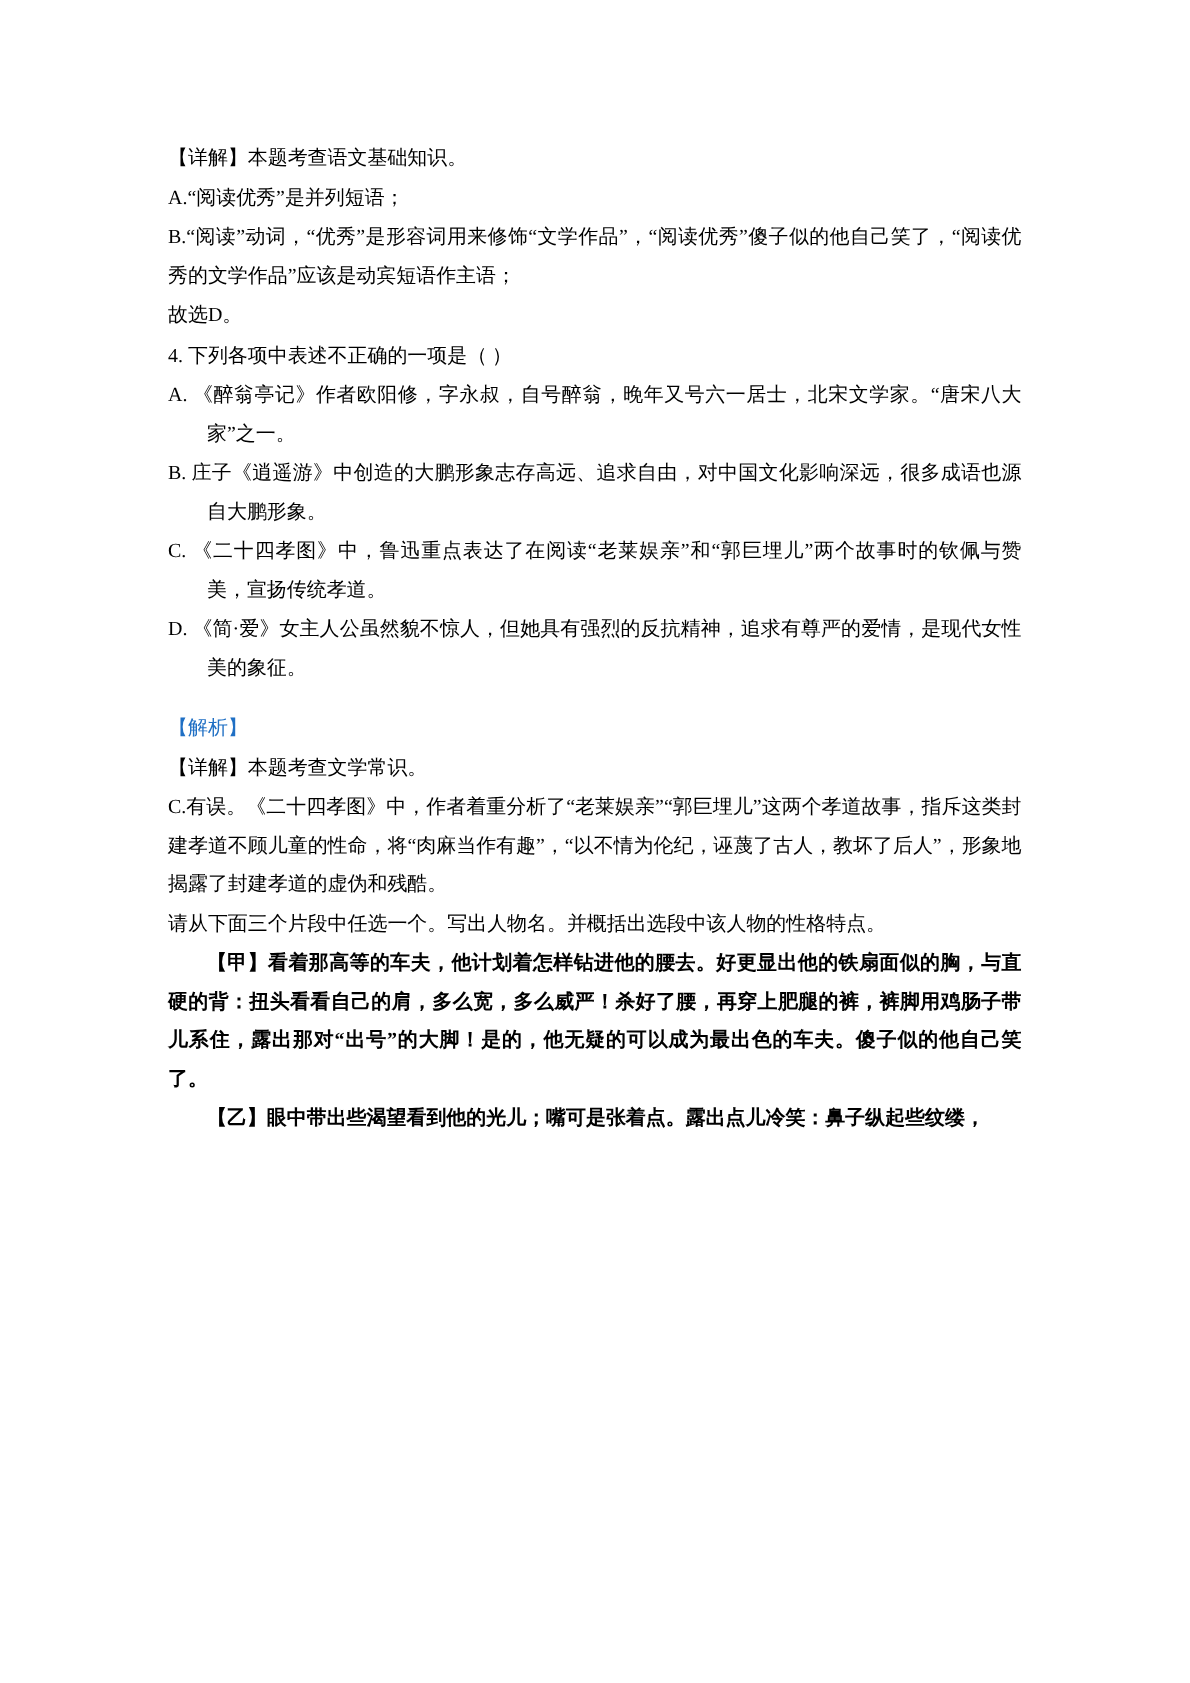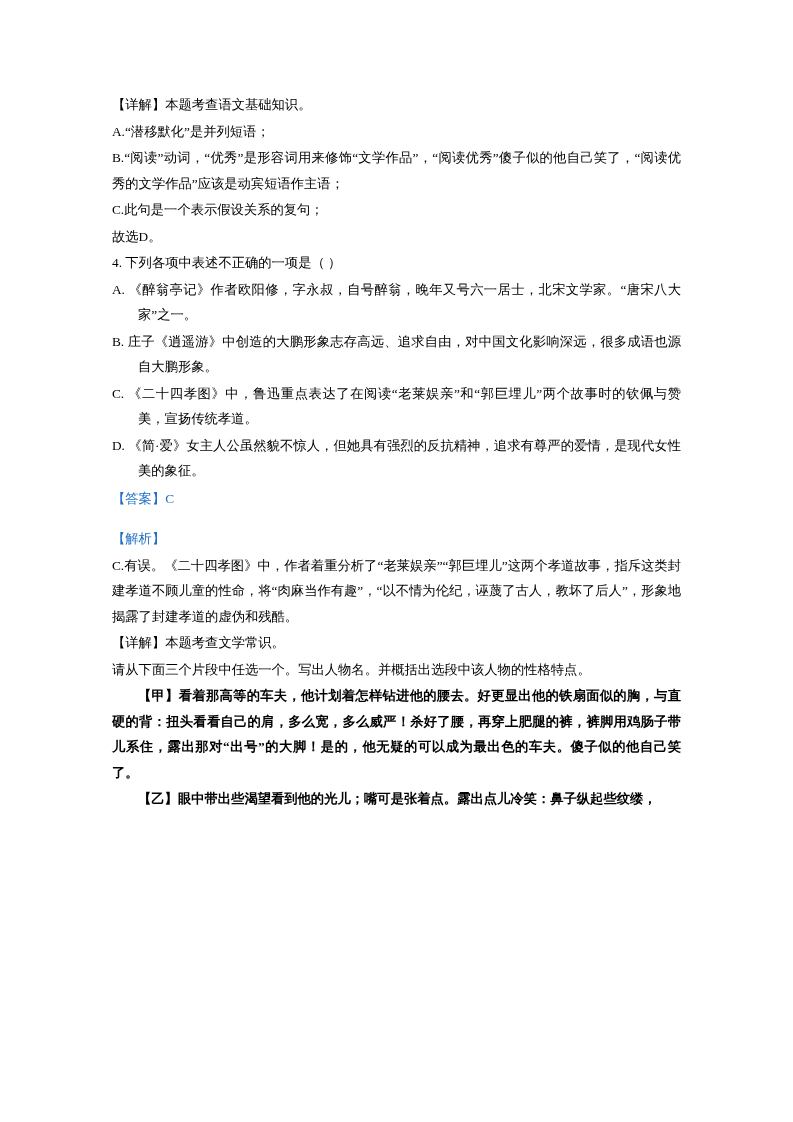--- a/index.html
+++ b/index.html
@@ -48,30 +48,28 @@
     padding-left: 26px;
     text-indent: -26px;
   }
 </style>
 </head>
 <body>
 
 <div class="page">
   <div class="doc-body">
     <p class="p-hang">【详解】本题考查语文基础知识。</p>
-    <p class="p-hang">A.“潜移默化”是并列短语；</p>
+    <p class="p-hang">A.“阅读优秀”是并列短语；</p>
     <p class="p-hang">B.“阅读”动词，“优秀”是形容词用来修饰“文学作品”，“阅读优秀”傻子似的他自己笑了，“阅读优秀的文学作品”应该是动宾短语作主语；</p>
-    <p class="p-hang">C.此句是一个表示假设关系的复句；</p>
     <p class="p-hang">故选D。</p>
     <p class="p-hang">4.  下列各项中表述不正确的一项是（     ）</p>
     <p class="sub-indent">A.  《醉翁亭记》作者欧阳修，字永叔，自号醉翁，晚年又号六一居士，北宋文学家。“唐宋八大家”之一。</p>
     <p class="sub-indent">B.  庄子《逍遥游》中创造的大鹏形象志存高远、追求自由，对中国文化影响深远，很多成语也源自大鹏形象。</p>
     <p class="sub-indent">C.  《二十四孝图》中，鲁迅重点表达了在阅读“老莱娱亲”和“郭巨埋儿”两个故事时的钦佩与赞美，宣扬传统孝道。</p>
     <p class="sub-indent">D.  《简·爱》女主人公虽然貌不惊人，但她具有强烈的反抗精神，追求有尊严的爱情，是现代女性美的象征。</p>
-    <p class="p-hang blue ans-line">【答案】C</p>
     <p class="p-hang blue">【解析】</p>
+    <p class="p-hang">【详解】本题考查文学常识。</p>
     <p class="p-hang">C.有误。《二十四孝图》中，作者着重分析了“老莱娱亲”“郭巨埋儿”这两个孝道故事，指斥这类封建孝道不顾儿童的性命，将“肉麻当作有趣”，“以不情为伦纪，诬蔑了古人，教坏了后人”，形象地揭露了封建孝道的虚伪和残酷。</p>
-    <p class="p-hang">【详解】本题考查文学常识。</p>
     <p class="p-hang">请从下面三个片段中任选一个。写出人物名。并概括出选段中该人物的性格特点。</p>
     <p class="indent2">【甲】看着那高等的车夫，他计划着怎样钻进他的腰去。好更显出他的铁扇面似的胸，与直硬的背：扭头看看自己的肩，多么宽，多么威严！杀好了腰，再穿上肥腿的裤，裤脚用鸡肠子带儿系住，露出那对“出号”的大脚！是的，他无疑的可以成为最出色的车夫。傻子似的他自己笑了。</p>
     <p class="indent2">【乙】眼中带出些渴望看到他的光儿；嘴可是张着点。露出点儿冷笑：鼻子纵起些纹缕，</p>
   </div>
 </div>
 
 </body></html>

